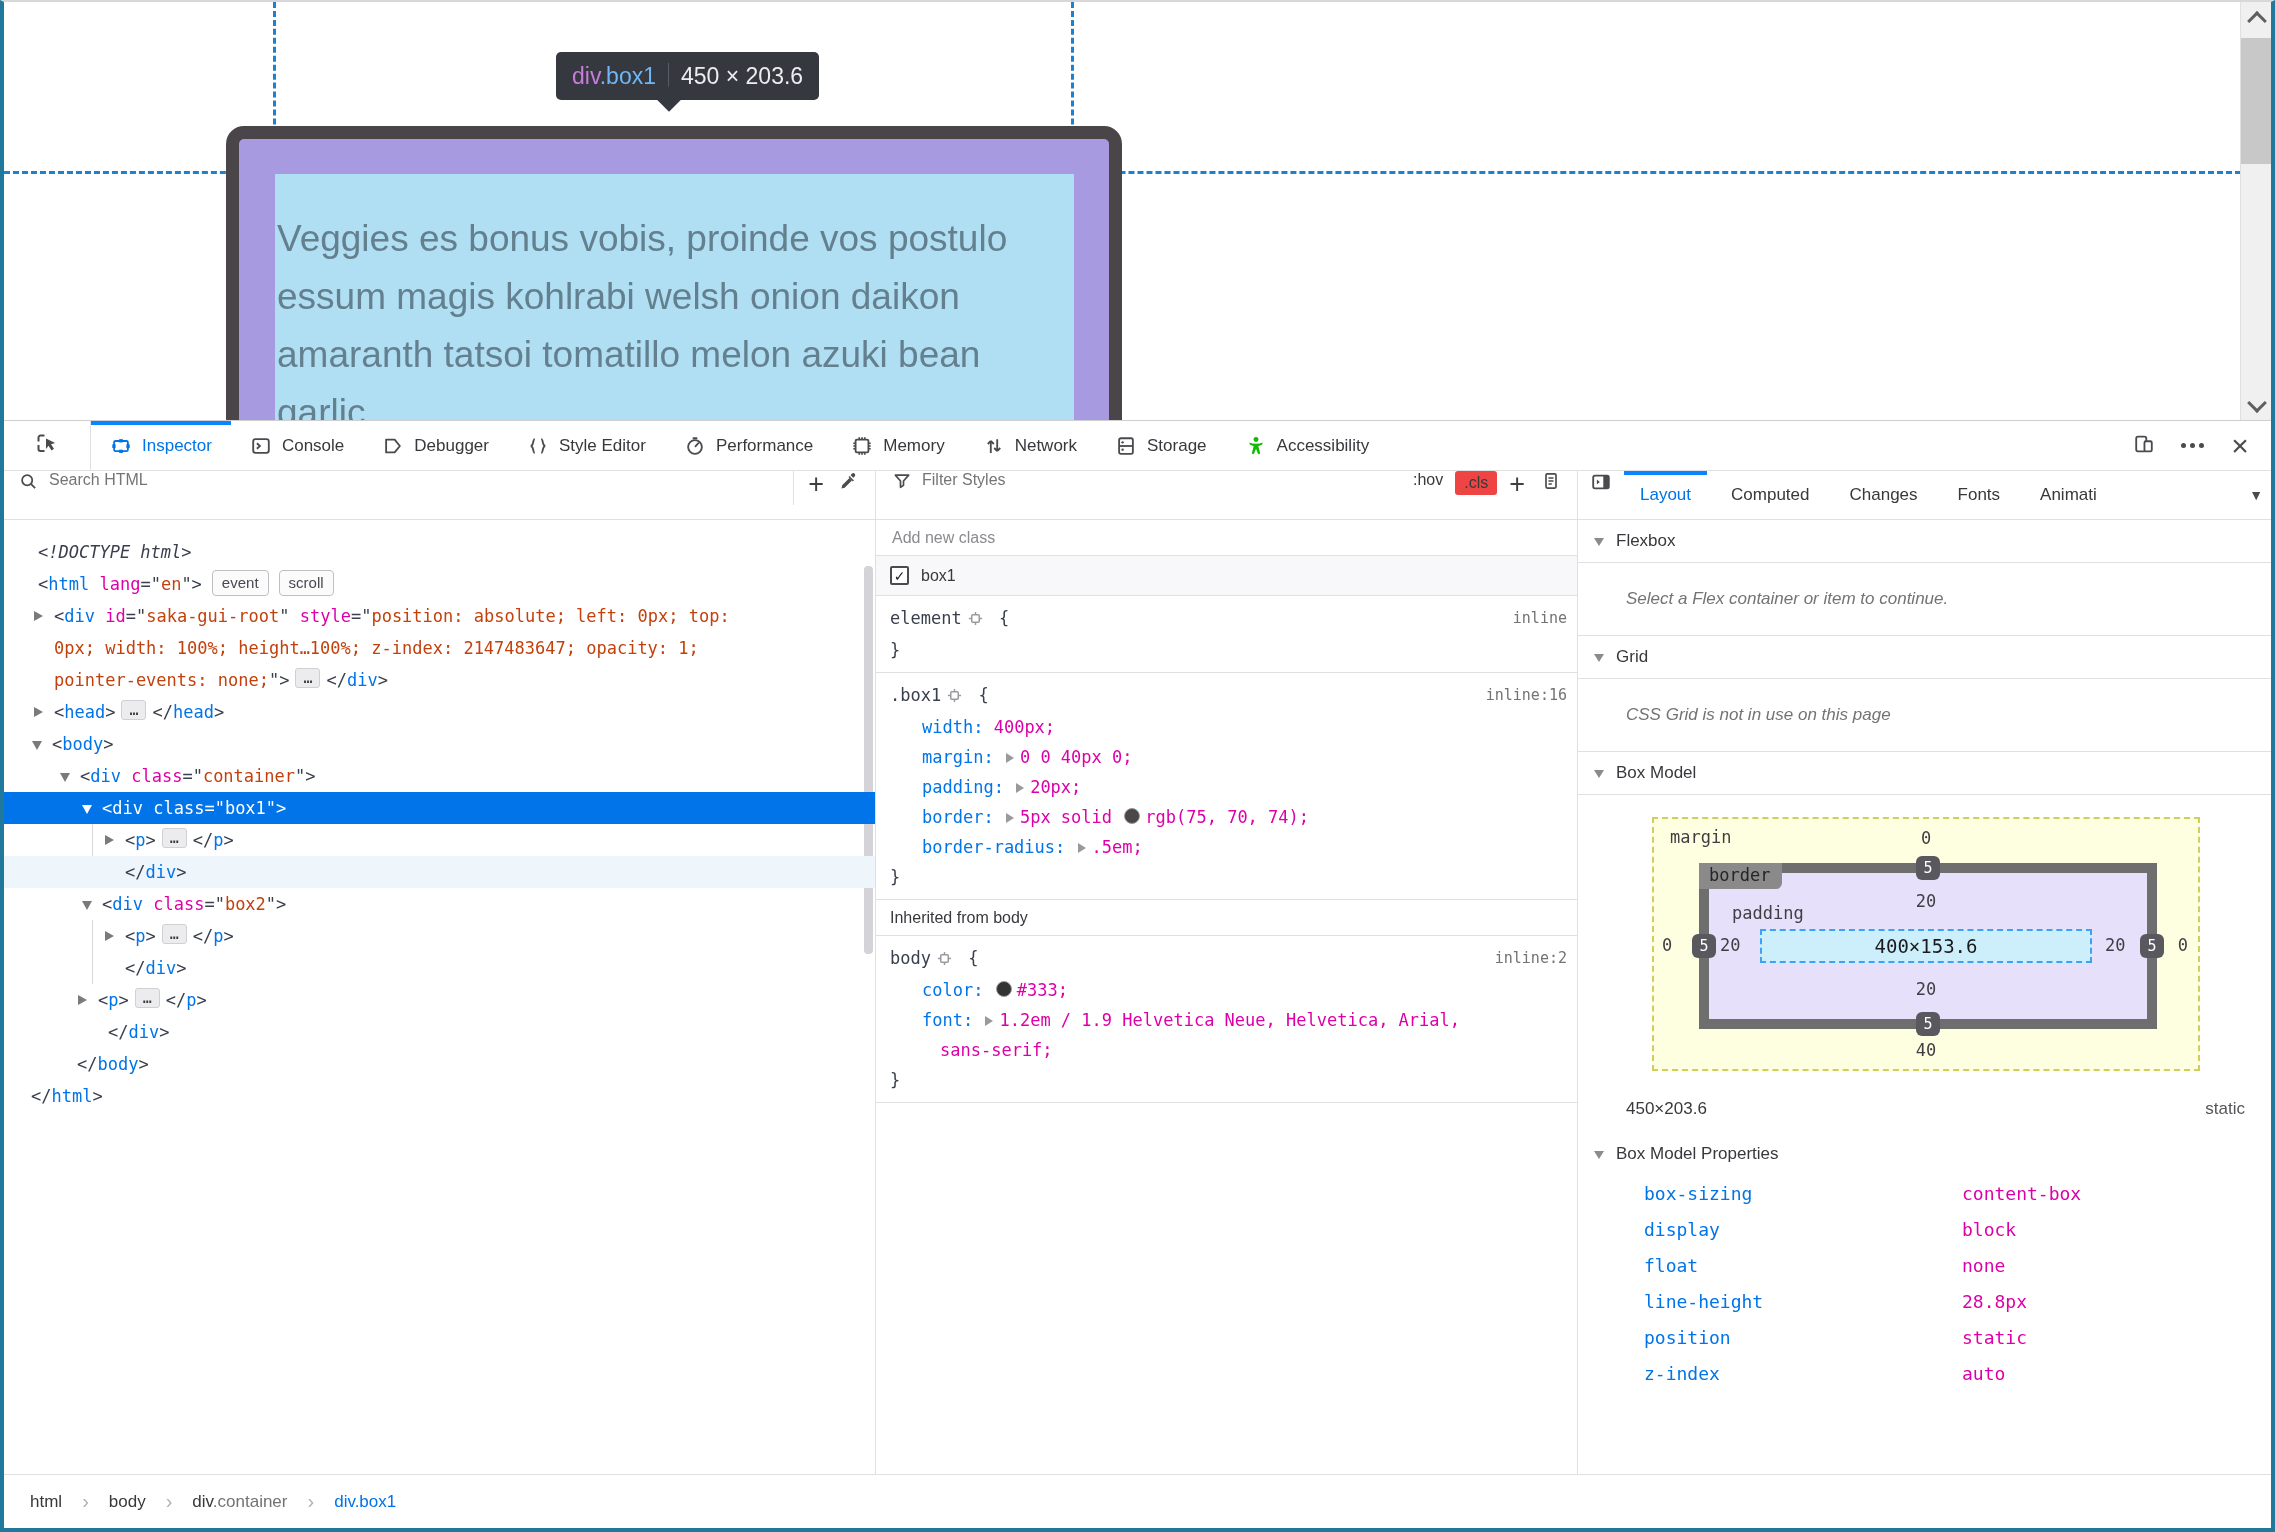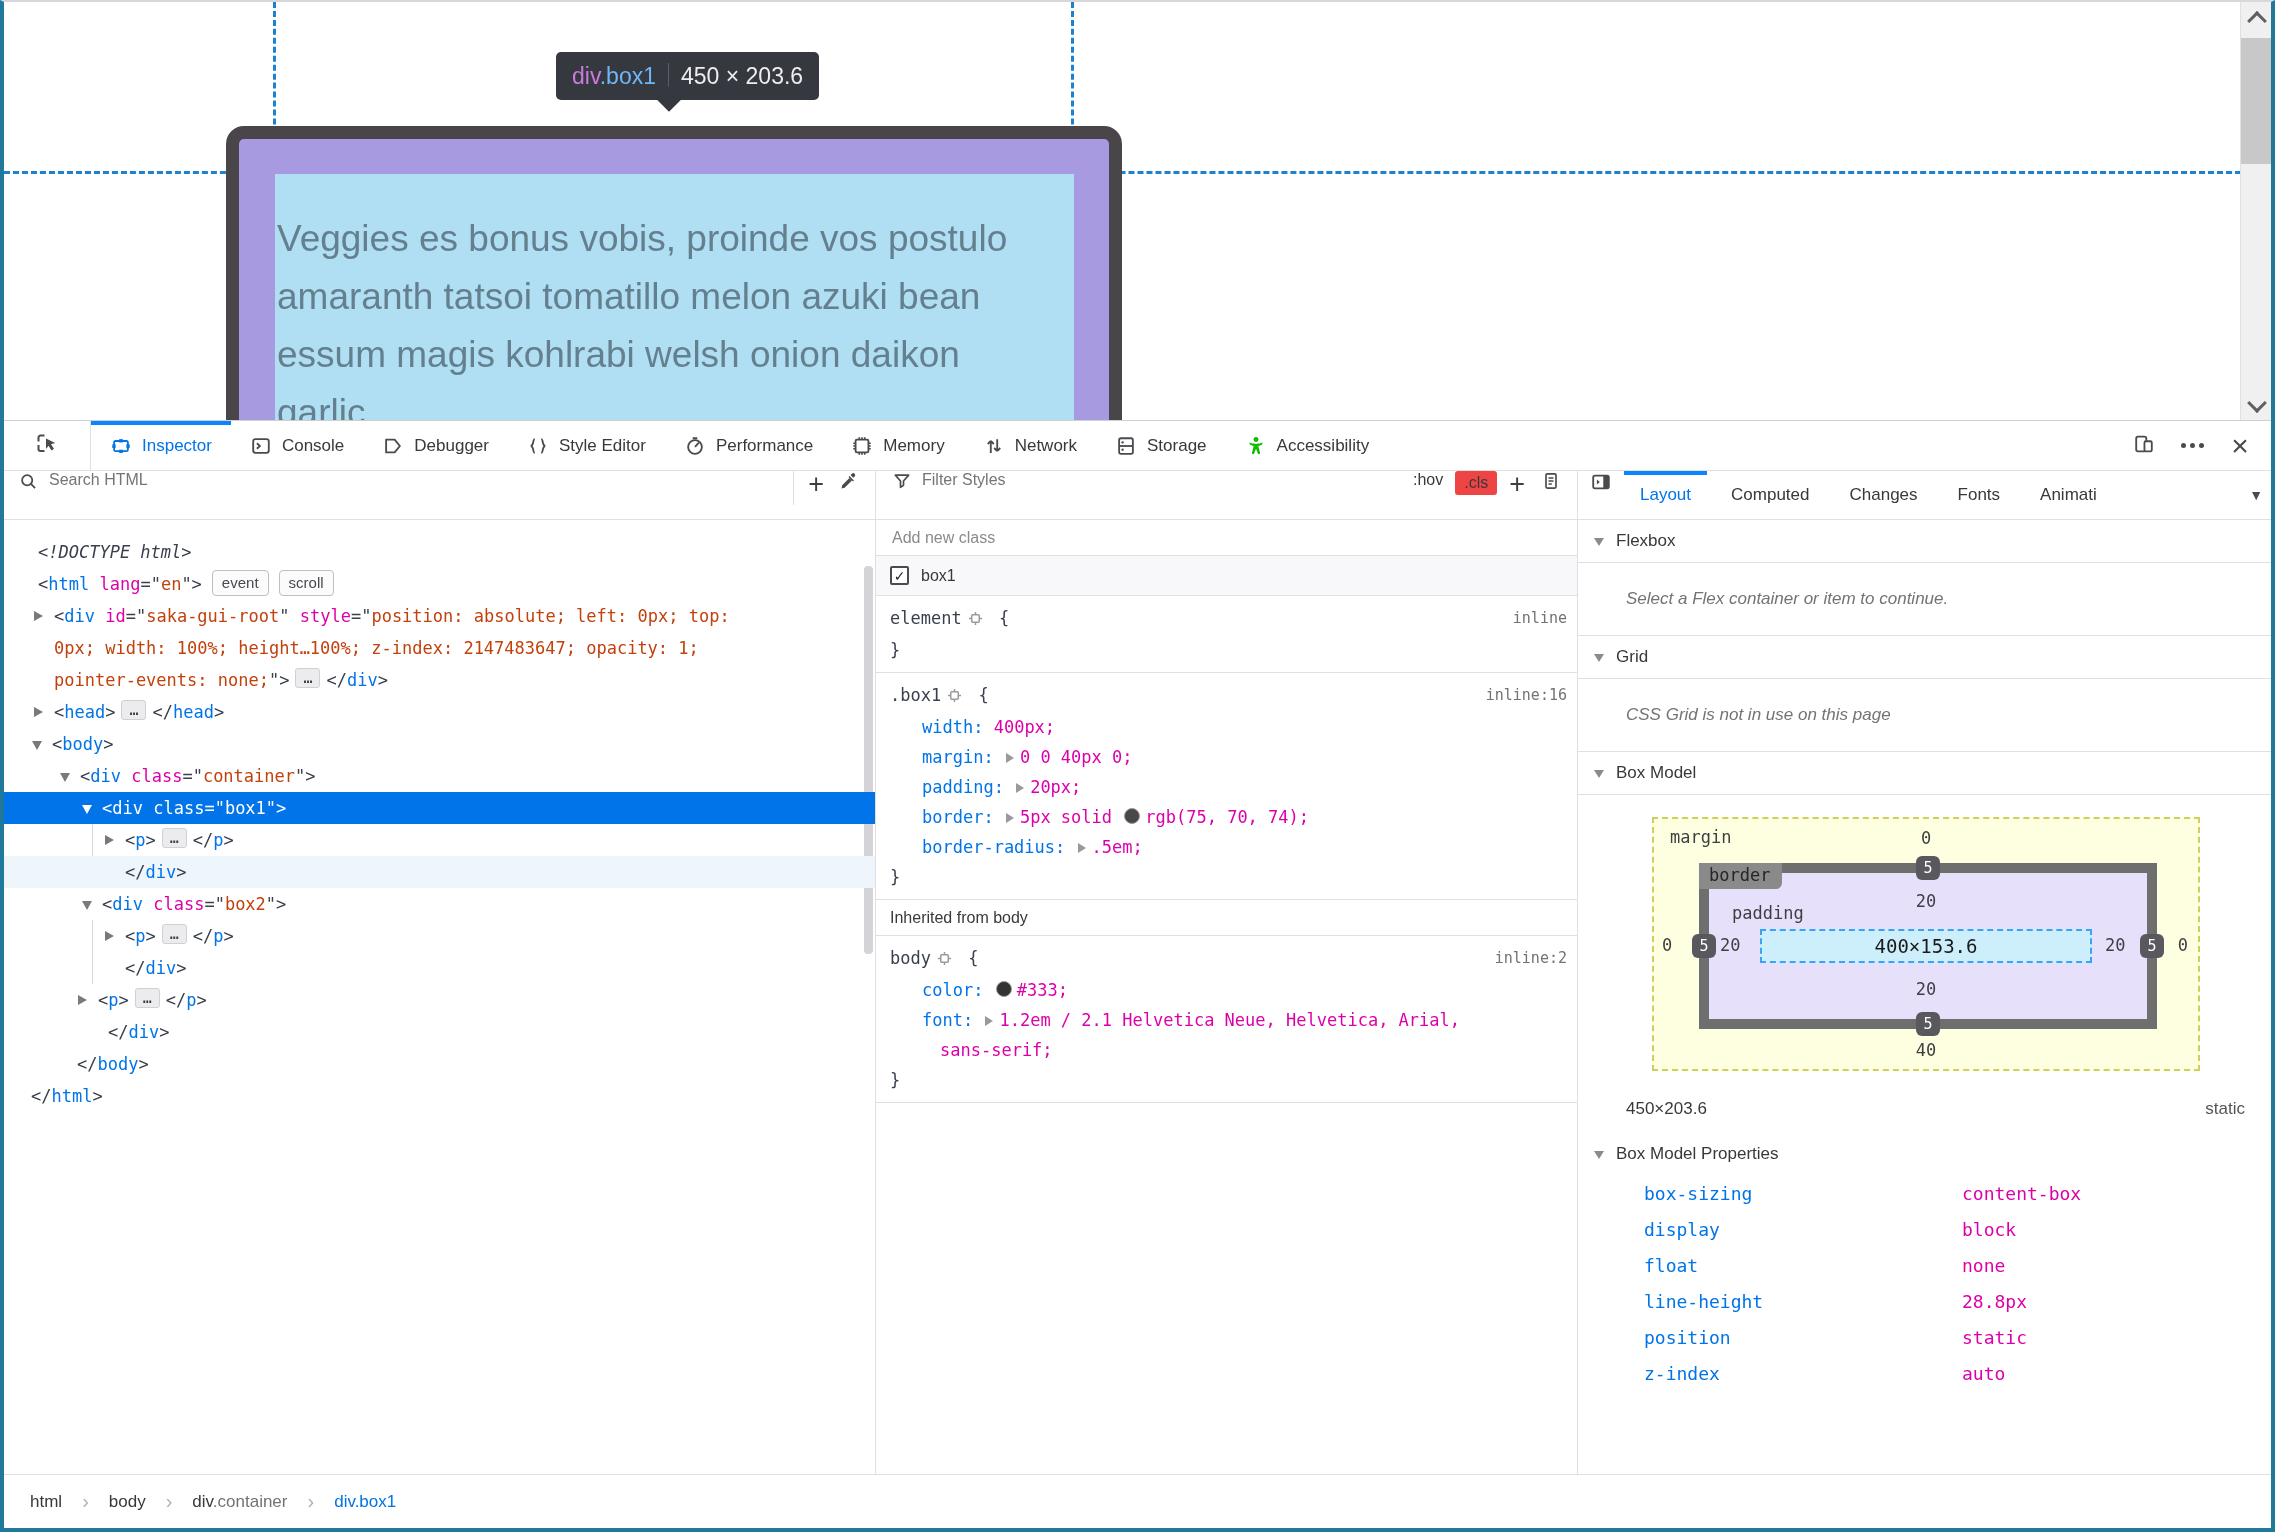--- a/index.html
+++ b/index.html
@@ -131,22 +131,22 @@
 
   <div class="page">
     <div class="vguide" style="left:269px"></div>
     <div class="vguide" style="left:1067px"></div>
     <div class="hguide"></div>
 
     <div class="box1viz">
       <div class="box1content">
         <div class="ptext" id="page-text">
             <div>Veggies es bonus vobis, proinde vos postulo</div>
+            <div>essum magis kohlrabi welsh onion daikon</div>
             <div>amaranth tatsoi tomatillo melon azuki bean</div>
-            <div>essum magis kohlrabi welsh onion daikon</div>
             <div>garlic.</div>
           </div>
       </div>
     </div>
 
     <div class="tooltip">
       <span><span class="tt-tag">div</span><span class="tt-cls">.box1</span></span>
       <span class="tt-div"></span>
       <span class="tt-dim">450 × 203.6</span>
       <span class="tt-arrow"></span>
@@ -382,21 +382,21 @@
         </div>
         <div class="r-row r-inherit">Inherited from body</div>
         <div class="r-row r-rule">
           <div class="r-selline"><span>body</span><span class="ticon-sel"><svg viewBox="0 0 16 16" width="15" height="15">
                 <g stroke="#9a9a9e" stroke-width="1.6" fill="none">
                   <rect x="4" y="4" width="8" height="8" rx="1"></rect>
                   <path d="M8 1v3M8 12v3M1 8h3M12 8h3"></path>
                 </g>
               </svg></span><span> {</span><span class="r-link mono">inline:2</span></div>
           <div class="r-decl"><span class="pname">color:</span> <span class="swatch" style="background: rgb(51, 51, 51);"></span><span class="pval">#333</span><span class="pval">;</span></div>
-          <div class="r-decl"><span class="pname">font:</span> <span class="parrow"></span><span class="pval">1.2em / 2.1 Helvetica Neue, Helvetica, Arial,</span></div>
+          <div class="r-decl"><span class="pname">font:</span> <span class="parrow"></span><span class="pval">1.2em / 1.9 Helvetica Neue, Helvetica, Arial,</span></div>
           <div class="r-wrap"><span class="pval">sans-serif;</span></div>
           <div class="r-close">}</div>
         </div>
       </div>
 
     <div class="panel p-layout">
       <div class="l-hdr">
         <span class="l-tri"></span>
         <span>Flexbox</span>
       </div>

